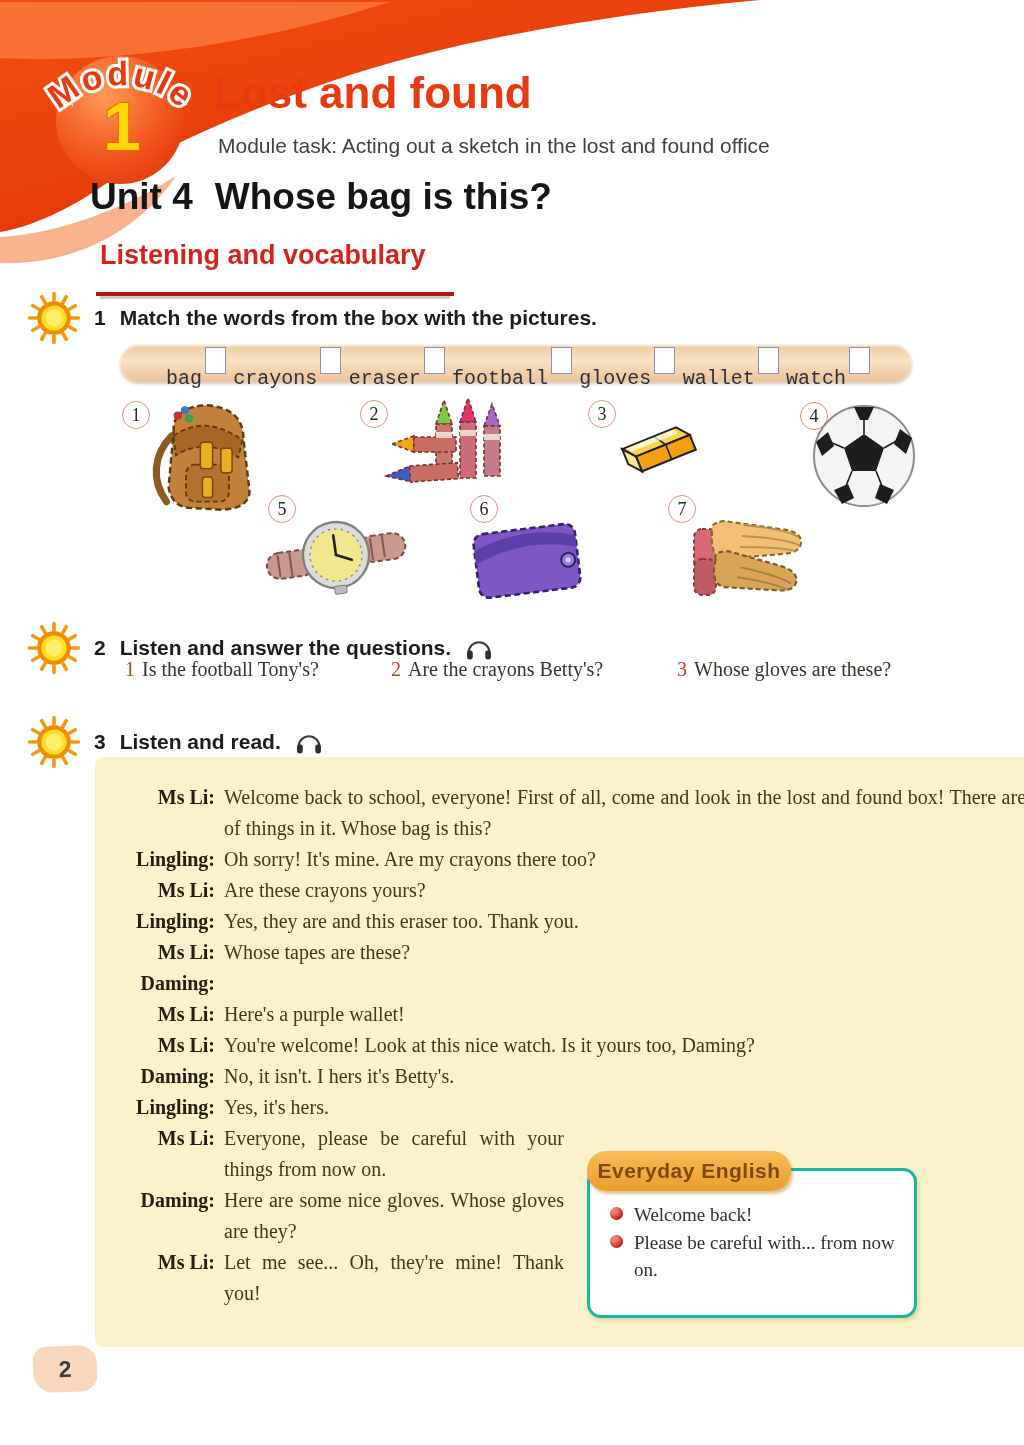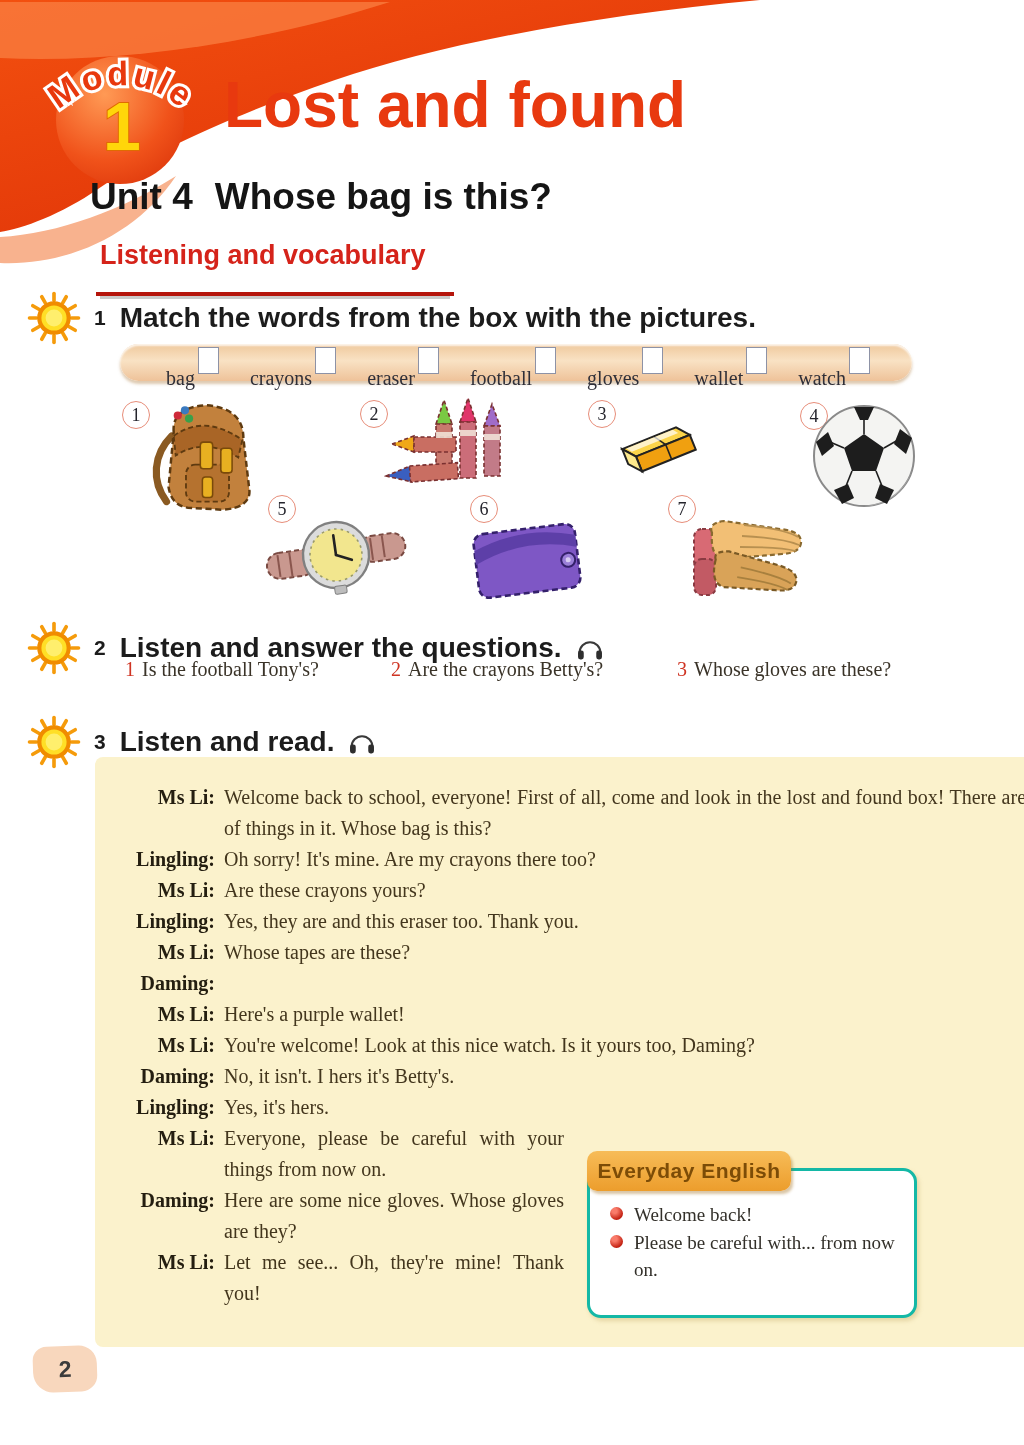--- a/index.html
+++ b/index.html
@@ -1,42 +1,42 @@
 <!DOCTYPE html>
 <html><head>
 <meta charset="utf-8">
 <style>
   html,body{margin:0;padding:0;background:#fff;}
   .page{position:relative;width:1024px;height:1445px;background:#fff;overflow:hidden;
         font-family:"Liberation Sans",sans-serif;}
 
   
   .swoosh{position:absolute;left:0;top:0;}
-  .module-title{position:absolute;left:224px;top:68px;font-size:64px;font-weight:bold;
+  .module-title{position:absolute;left:214px;top:68px;font-size:44px;font-weight:bold;
                 color:#e8390f;letter-spacing:0;}
   .module-task{position:absolute;left:218px;top:134px;font-size:21px;color:#414141;}
   .unit-title{position:absolute;left:90px;top:176px;font-size:37px;font-weight:bold;color:#151515;}
   .unit-title .gap{display:inline-block;width:22px;}
   .section-head{position:absolute;left:96px;top:240px;font-size:27px;font-weight:bold;color:#d5231a;
                 padding:0 28px 21px 4px;border-bottom:4px solid #b5150c;
                 box-shadow:0 7px 0 -4px rgba(160,160,160,.55);}
 
   
   .activity{position:absolute;display:flex;align-items:center;}
   .act-num{font-size:21px;font-weight:bold;color:#1c1c1c;margin:0 14px 0 12px;}
-  .act-text{font-size:28px;font-weight:bold;color:#1c1c1c;}
+  .act-text{font-size:21px;font-weight:bold;color:#1c1c1c;}
   .phones{margin-left:14px;margin-top:3px;}
 
   
   .word-bar{position:absolute;left:120px;top:344px;width:792px;height:37px;border-radius:19px;
             background:linear-gradient(#efc89c,#f9e2c4 45%,#eec299);
             box-shadow:0 3px 3px rgba(190,150,100,.5), inset 0 2px 2px rgba(255,255,255,.8);
             display:flex;align-items:center;justify-content:space-between;padding:0 42px 0 46px;box-sizing:border-box;}
   .witem{display:flex;align-items:center;gap:3px;}
-  .wword{font-family:Liberation Serif, serif;font-size:20px;color:#2f2f38;margin-top:32px;}
+  .wword{font-family:Liberation Mono, monospace;font-size:20px;color:#2f2f38;margin-top:32px;}
   .wbox{width:19px;height:25px;background:#fff;border:1.6px solid #8d92a6;margin-top:-5px;}
 
   
   .pic{position:absolute;}
   .pbadge{position:absolute;width:26px;height:26px;border:1.6px solid #e78d79;border-radius:50%;
           background:rgba(255,255,255,.85);color:#24242c;font-family:"Liberation Serif",serif;
           font-size:18px;display:flex;align-items:center;justify-content:center;}
 
   
   .qrow{position:absolute;left:95px;top:658px;width:828px;height:30px;
@@ -49,21 +49,21 @@
             border-radius:8px;box-sizing:border-box;padding:25px 8px 0 0;}
   .dlg-line{display:flex;font-family:"Liberation Serif",serif;font-size:20px;line-height:31px;color:#43361d;}
   .dlg-name{width:120px;flex:none;text-align:right;font-weight:bold;color:#241e10;padding-right:9px;}
   .dlg-text{flex:1;text-align:justify;padding-right:8px;}
   .dlg-line.narrow .dlg-text{flex:none;width:340px;}
 
   
   .ee{position:absolute;left:492px;top:394px;width:330px;}
   .ee-box{margin-top:17px;background:#fff;border:3px solid #14b8a6;border-radius:14px;height:150px;
           box-shadow:2px 3px 4px rgba(190,160,90,.35);box-sizing:border-box;padding:30px 16px 0 44px;}
-  .ee-tab{position:absolute;left:0;top:0;width:204px;height:40px;border-radius:10px;
+  .ee-tab{position:absolute;left:0;top:0;width:204px;height:40px;border-radius:19px;
           background:linear-gradient(#f7bc58,#ec9d2c);box-shadow:2px 3px 3px rgba(160,110,30,.4);
           display:flex;align-items:center;justify-content:center;
           font-size:21px;font-weight:bold;color:#7c4c07;letter-spacing:.5px;}
   .ee-item{position:relative;font-family:"Liberation Serif",serif;font-size:19px;color:#33302a;
            line-height:27px;margin-bottom:1px;}
   .ee-bullet{position:absolute;left:-24px;top:6px;width:13px;height:13px;border-radius:50%;
              background:radial-gradient(circle at 35% 30%,#f97b6a 20%,#c32112 70%,#8f170b);}
 
   
   .page-num{position:absolute;left:33px;top:1346px;width:64px;height:46px;background:#f8d7bd;
@@ -93,20 +93,21 @@
     <path d="M0,2 L390,2 C265,42 120,64 0,58 Z" fill="#f97c3e" opacity="0.8"></path>
     <path d="M0,237 C58,234 124,209 176,176 C138,233 70,266 0,263 Z" fill="#f8b28e"></path>
     <circle cx="120" cy="120" r="64" fill="url(#gball)"></circle>
     <text x="122" y="150" text-anchor="middle" font-family="Liberation Sans, sans-serif" font-size="68" font-weight="bold" fill="#ffd60a" stroke="#e06c00" stroke-width="2" paint-order="stroke">1</text>
     <text font-family="Liberation Sans, sans-serif" font-size="34" font-weight="bold" fill="#e8380d" stroke="#ffffff" stroke-width="6" paint-order="stroke" letter-spacing="3">
       <textPath href="#modarc" startOffset="50%" text-anchor="middle">Module</textPath>
     </text>
   </svg>
 
   <div class="module-title">Lost and found</div>
+  <div class="module-task">Module task: Acting out a sketch in the lost and found office</div>
 
   <div class="unit-title">
     <span>Unit 4</span><span class="gap"></span><span>Whose bag is this?</span>
   </div>
 
   <div class="section-head">Listening and vocabulary</div>
 
   <div class="activity" style="left:26px;top:290px;">
     <svg width="56" height="56" viewBox="0 0 40 40">
       <g stroke="#f59b0b" stroke-width="2.6" stroke-linecap="round">

